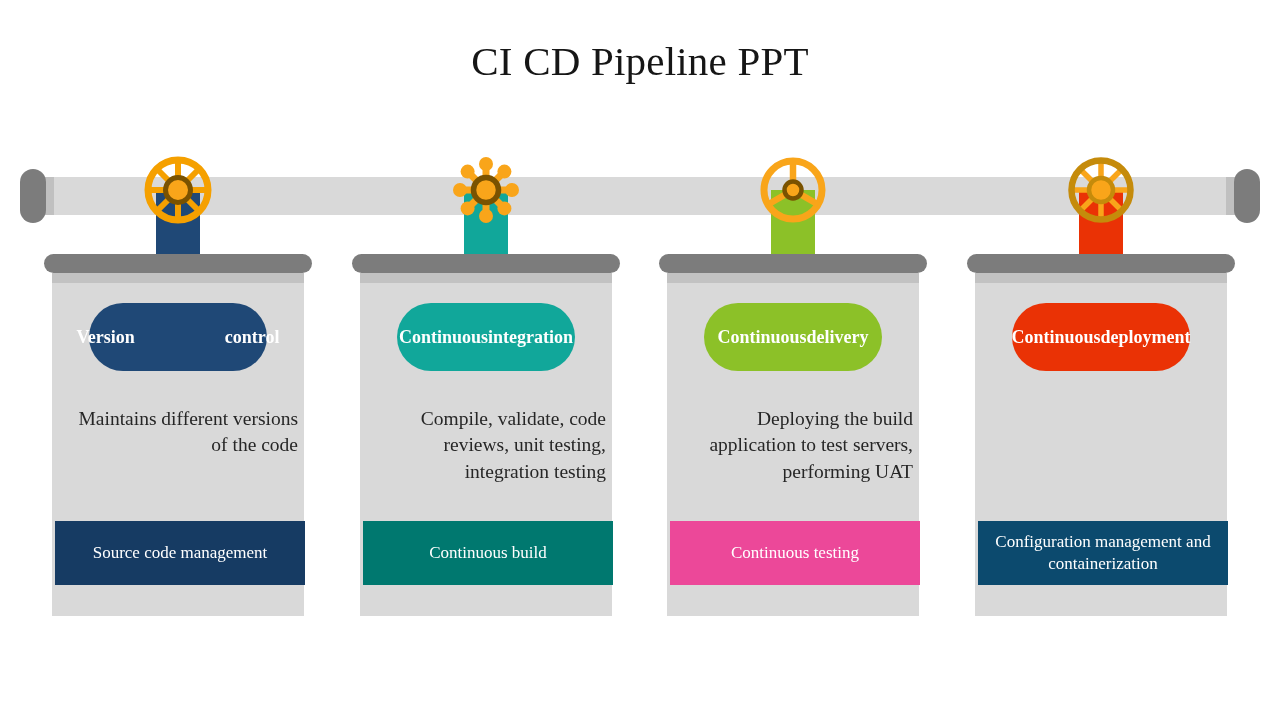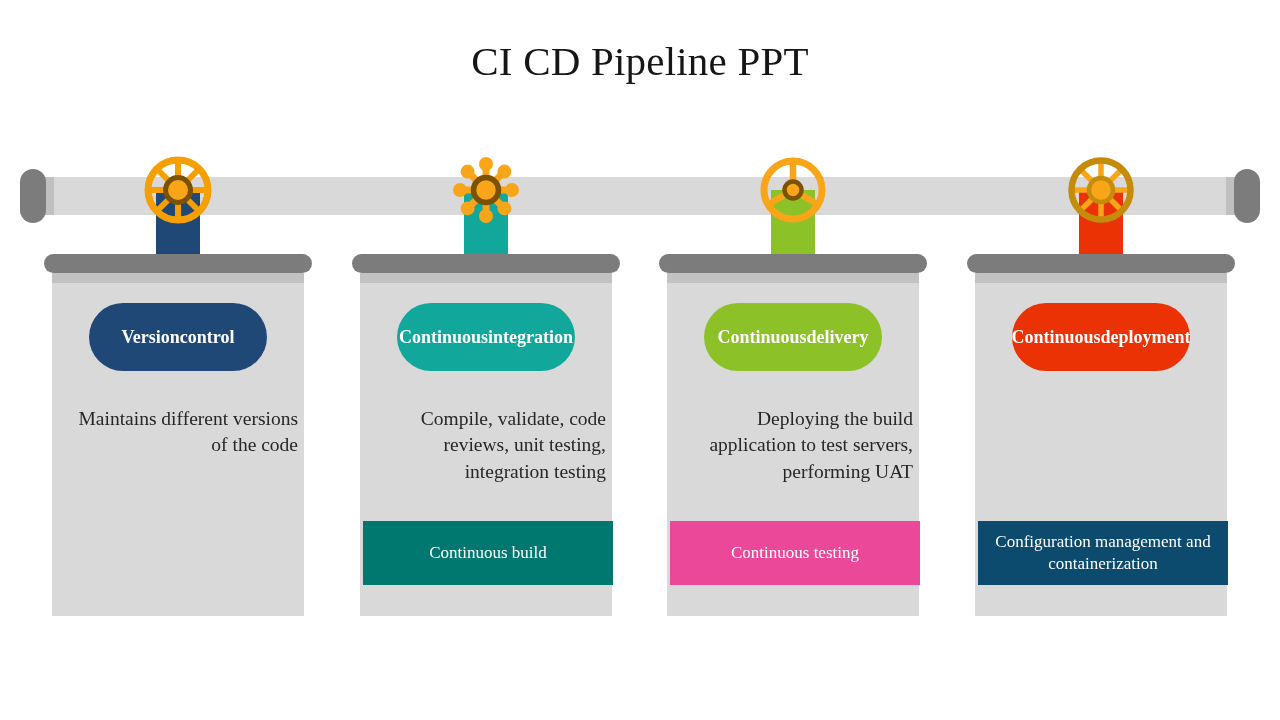--- a/index.html
+++ b/index.html
@@ -228,26 +228,27 @@
             <line x1="34" y1="34" x2="13" y2="13"></line>
           </g>
           <circle cx="34" cy="34" r="30" fill="none" stroke="#f5a000" stroke-width="7"></circle>
           <circle cx="34" cy="34" r="12.5" fill="#f9a51a" stroke="#7a5200" stroke-width="5"></circle>
         </svg>
       </div>
       <div class="card">
         <div class="card-cap"></div>
         <div class="card-shoulder"></div>
         <div class="card-body"></div>
-        <div class="pill" style="background: rgb(31, 72, 118);">
+        <div class="pill" style="background: rgb(31, 72, 118); gap: 45px;">
           <span>Version</span>
             <br>
           <span>control</span>
         </div>
         <div class="desc">Maintains different versions of the code</div>
+        <div class="footer" style="background: rgb(22, 59, 99);">Source code management</div>
       </div>
     </div>
 
     <div class="column c1">
       <div class="stem" style="background: rgb(17, 167, 154);"></div>
       <div class="valve">
         <svg viewBox="0 0 68 68" xmlns="http://www.w3.org/2000/svg">
           <g stroke="#f9a51a" stroke-width="7" stroke-linecap="round">
             <line x1="34" y1="34" x2="34" y2="9"></line>
             <line x1="34" y1="34" x2="51.7" y2="16.3"></line>

